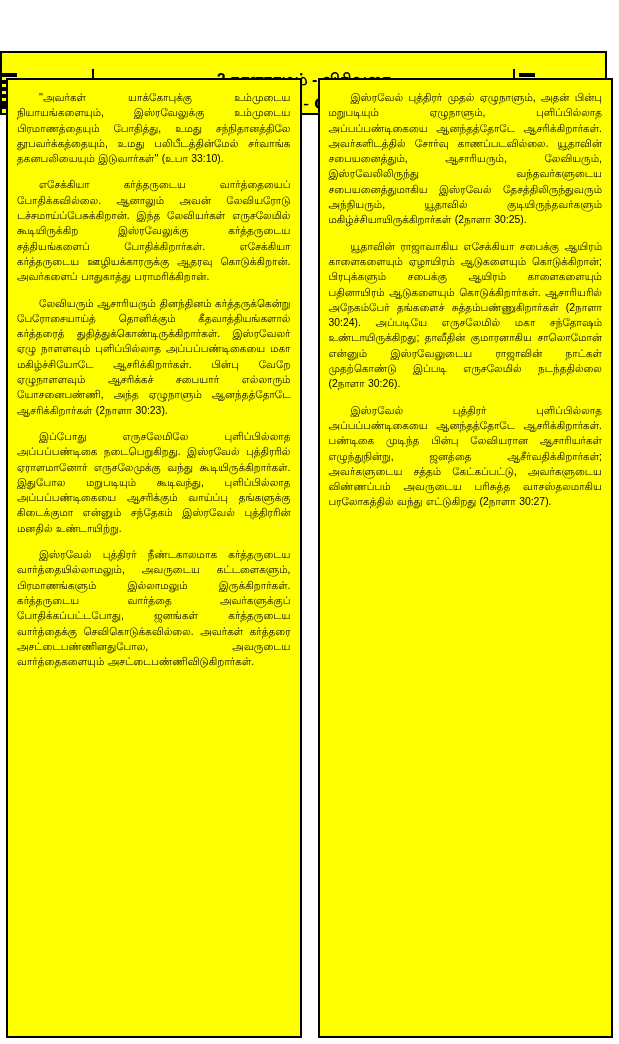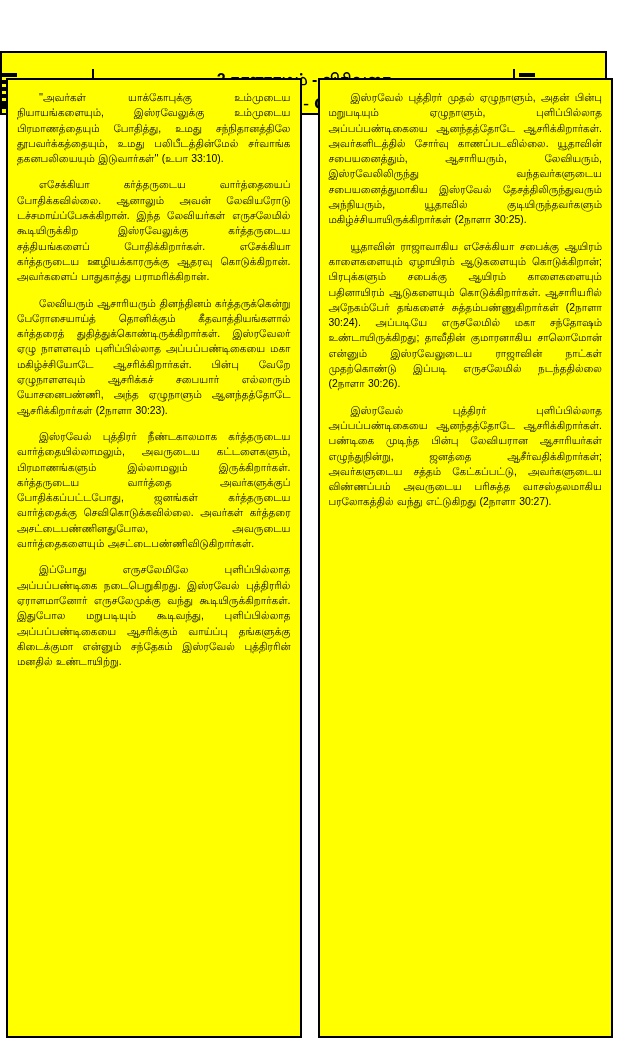--- a/index.html
+++ b/index.html
@@ -204,22 +204,22 @@
     </div>
 
   </div>
 
   <div class="body-area">
 
     <div class="column">
       <p class="para">''அவர்கள் யாக்கோபுக்கு உம்முடைய நியாயங்களையும், இஸ்ரவேலுக்கு உம்முடைய பிரமாணத்தையும் போதித்து, உமது சந்நிதானத்திலே தூபவர்க்கத்தையும், உமது பலிபீடத்தின்மேல் சர்வாங்க தகனபலியையும் இடுவார்கள்'' (உபா 33:10).</p>
       <p class="para">எசேக்கியா கர்த்தருடைய வார்த்தையைப் போதிக்கவில்லை. ஆனாலும் அவன் லேவியரோடு டச்சமாய்ப்பேசுக்கிறான். இந்த லேவியர்கள் எருசலேமில் கூடியிருக்கிற இஸ்ரவேலுக்கு கர்த்தருடைய சத்தியங்களைப் போதிக்கிறார்கள். எசேக்கியா கர்த்தருடைய ஊழியக்காரருக்கு ஆதரவு கொடுக்கிறான். அவர்களைப் பாதுகாத்து பராமரிக்கிறான்.</p>
       <p class="para">லேவியரும் ஆசாரியரும் தினந்தினம் கர்த்தருக்கென்று பேரோசையாய்த் தொனிக்கும் கீதவாத்தியங்களால் கர்த்தரைத் துதித்துக்கொண்டிருக்கிறார்கள். இஸ்ரவேலர் ஏழு நாளளவும் புளிப்பில்லாத அப்பப்பண்டிகையை மகா மகிழ்ச்சியோடே ஆசரிக்கிறார்கள். பின்பு வேறே ஏழுநாளளவும் ஆசரிக்கச் சபையார் எல்லாரும் யோசனைபண்ணி, அந்த ஏழுநாளும் ஆனந்தத்தோடே ஆசரிக்கிறார்கள் (2நாளா 30:23).</p>
+      <p class="para">இப்போது எருசலேமிலே புளிப்பில்லாத அப்பப்பண்டிகை நடைபெறுகிறது. இஸ்ரவேல் புத்திரரில் ஏராளமானோர் எருசலேமுக்கு வந்து கூடியிருக்கிறார்கள். இதுபோல மறுபடியும் கூடிவந்து, புளிப்பில்லாத அப்பப்பண்டிகையை ஆசரிக்கும் வாய்ப்பு தங்களுக்கு கிடைக்குமா என்னும் சந்தேகம் இஸ்ரவேல் புத்திரரின் மனதில் உண்டாயிற்று.</p>
       <p class="para">இஸ்ரவேல் புத்திரர் நீண்டகாலமாக கர்த்தருடைய வார்த்தையில்லாமலும், அவருடைய கட்டளைகளும், பிரமாணங்களும் இல்லாமலும் இருக்கிறார்கள். கர்த்தருடைய வார்த்தை அவர்களுக்குப் போதிக்கப்பட்டபோது, ஜனங்கள் கர்த்தருடைய வார்த்தைக்கு செவிகொடுக்கவில்லை. அவர்கள் கர்த்தரை அசட்டைபண்ணினதுபோல, அவருடைய வார்த்தைகளையும் அசட்டைபண்ணிவிடுகிறார்கள்.</p>
-      <p class="para">இப்போது எருசலேமிலே புளிப்பில்லாத அப்பப்பண்டிகை நடைபெறுகிறது. இஸ்ரவேல் புத்திரரில் ஏராளமானோர் எருசலேமுக்கு வந்து கூடியிருக்கிறார்கள். இதுபோல மறுபடியும் கூடிவந்து, புளிப்பில்லாத அப்பப்பண்டிகையை ஆசரிக்கும் வாய்ப்பு தங்களுக்கு கிடைக்குமா என்னும் சந்தேகம் இஸ்ரவேல் புத்திரரின் மனதில் உண்டாயிற்று.</p>
     </div>
 
     <div class="column">
       <p class="para">இஸ்ரவேல் புத்திரர் முதல் ஏழுநாளும், அதன் பின்பு மறுபடியும் ஏழுநாளும், புளிப்பில்லாத அப்பப்பண்டிகையை ஆனந்தத்தோடே ஆசரிக்கிறார்கள். அவர்களிடத்தில் சோர்வு காணப்படவில்லை. யூதாவின் சபையனைத்தும், ஆசாரியரும், லேவியரும், இஸ்ரவேலிலிருந்து வந்தவர்களுடைய சபையனைத்துமாகிய இஸ்ரவேல் தேசத்திலிருந்துவரும் அந்நியரும், யூதாவில் குடியிருந்தவர்களும் மகிழ்ச்சியாயிருக்கிறார்கள் (2நாளா 30:25).</p>
       <p class="para">யூதாவின் ராஜாவாகிய எசேக்கியா சபைக்கு ஆயிரம் காளைகளையும் ஏழாயிரம் ஆடுகளையும் கொடுக்கிறான்; பிரபுக்களும் சபைக்கு ஆயிரம் காளைகளையும் பதினாயிரம் ஆடுகளையும் கொடுக்கிறார்கள். ஆசாரியரில் அநேகம்பேர் தங்களைச் சுத்தம்பண்ணுகிறார்கள் (2நாளா 30:24). அப்படியே எருசலேமில் மகா சந்தோஷம் உண்டாயிருக்கிறது; தாவீதின் குமாரனாகிய சாலொமோன் என்னும் இஸ்ரவேலுடைய ராஜாவின் நாட்கள் முதற்கொண்டு இப்படி எருசலேமில் நடந்ததில்லை (2நாளா 30:26).</p>
       <p class="para">இஸ்ரவேல் புத்திரர் புளிப்பில்லாத அப்பப்பண்டிகையை ஆனந்தத்தோடே ஆசரிக்கிறார்கள். பண்டிகை முடிந்த பின்பு லேவியரான ஆசாரியர்கள் எழுந்துநின்று, ஜனத்தை ஆசீர்வதிக்கிறார்கள்; அவர்களுடைய சத்தம் கேட்கப்பட்டு, அவர்களுடைய விண்ணப்பம் அவருடைய பரிசுத்த வாசஸ்தலமாகிய பரலோகத்தில் வந்து எட்டுகிறது (2நாளா 30:27).</p>
     </div>
 
   </div>
 

